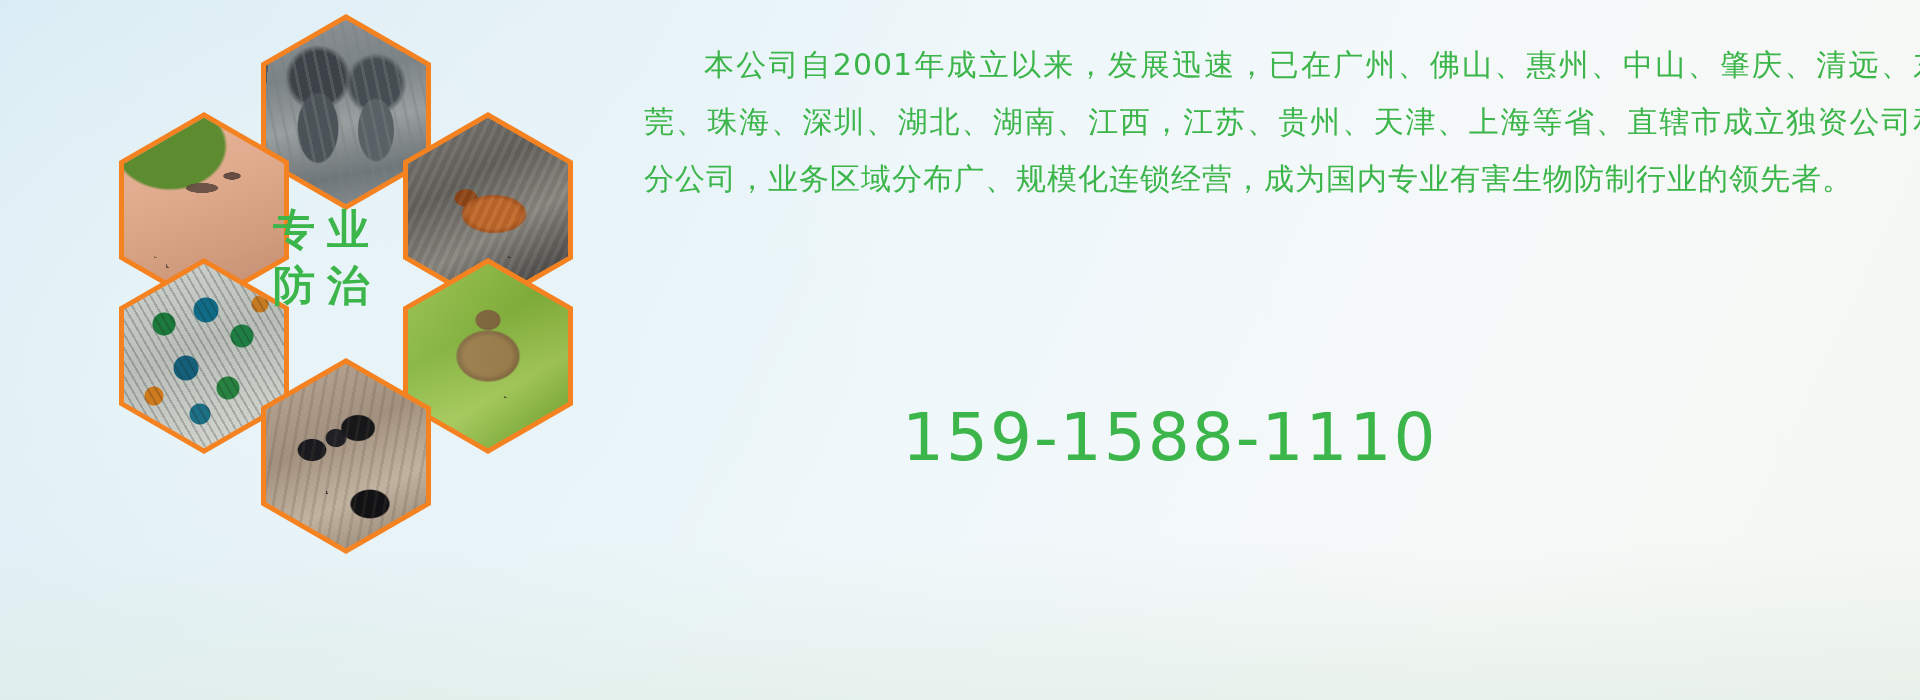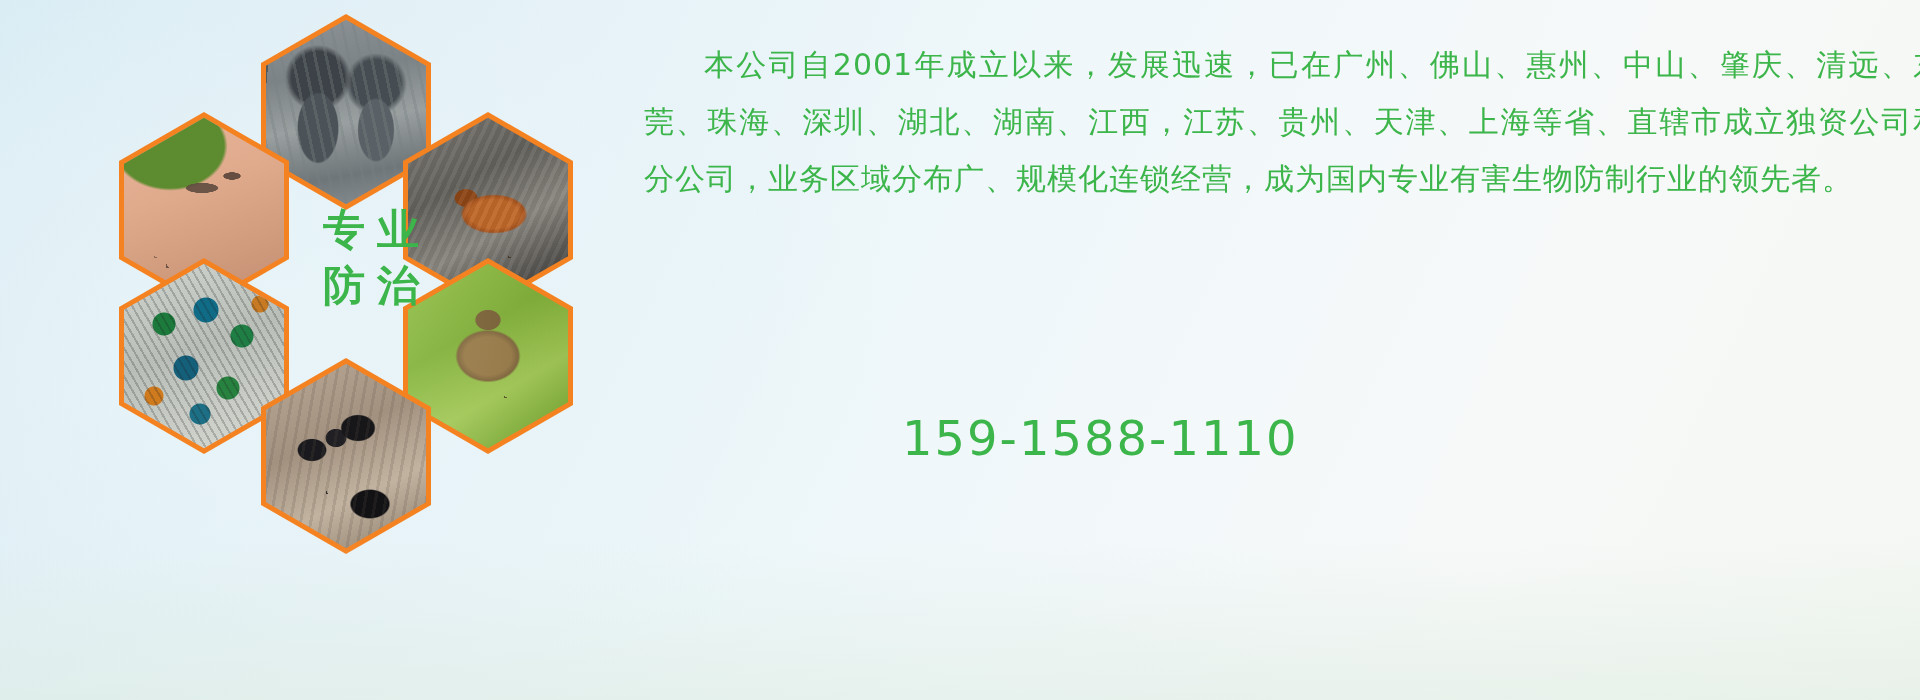--- a/index.html
+++ b/index.html
@@ -38,21 +38,21 @@
   .h-rat    { left: 166px; top: 6px; }
   .h-mosq   { left: 24px;  top: 104px; }
   .h-roach  { left: 308px; top: 104px; }
   .h-fly    { left: 24px;  top: 250px; }
   .h-center { left: 166px; top: 152px; }
   .h-bug    { left: 308px; top: 250px; }
   .h-ant    { left: 166px; top: 350px; }
   .h-center { background: transparent; }
   .center-label {
     position:absolute; inset:0; display:flex; flex-direction:column;
-    align-items:flex-end; justify-content:center; gap: 14px;
+    align-items:flex-start; justify-content:center; gap: 14px;
   }
   .center-label span {
     color: #3cb54a; font-size: 42px; font-weight: 700; letter-spacing: 12px;
     text-indent: 12px; line-height: 1;
     font-family: "DejaVu Sans", "Liberation Sans", sans-serif;
   }
 
   
   .p-rat{
     background:
@@ -153,21 +153,21 @@
     text-indent: 60px;
     font-weight: 500;
   }
   .contact {
     position: absolute; left: 620px; top: 398px; width: 1300px;
     color: #3cb54a;
     font-family: "DejaVu Sans", "Liberation Sans", sans-serif;
     font-weight: 500;
   }
   .contact .line1 { font-size: 58px; line-height: 80px; letter-spacing: 2px; }
-  .contact .line2 { font-size: 48px; line-height: 80px; letter-spacing: 2px; padding-left: 282px; }
+  .contact .line2 { font-size: 66px; line-height: 80px; letter-spacing: 2px; padding-left: 282px; }
 </style>
 </head>
 <body>
 
 <div id="banner">
 
   <div class="comb">
 
     <div class="hex h-rat">
       <div class="inner">

